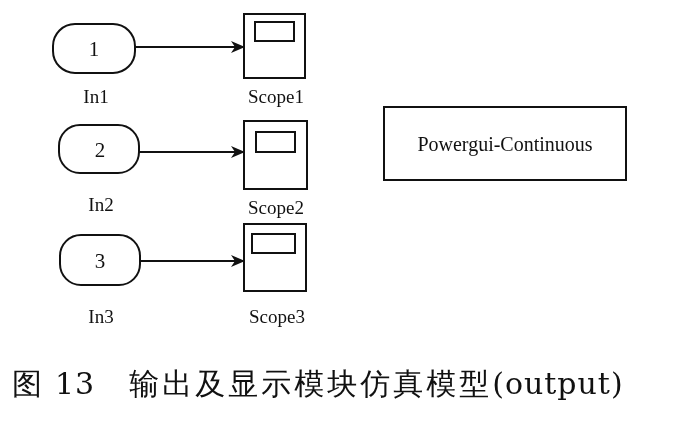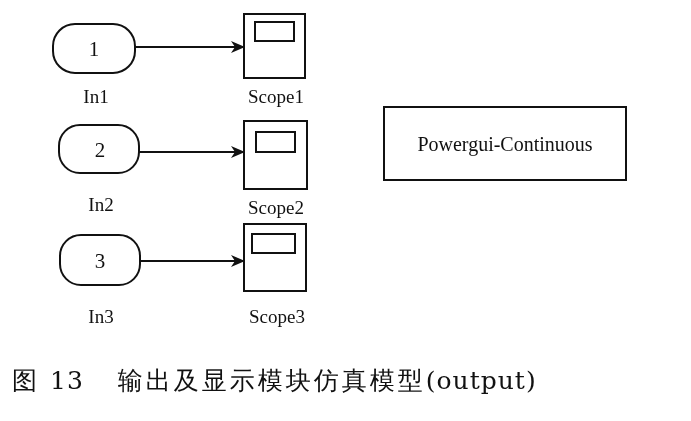--- a/index.html
+++ b/index.html
@@ -2,21 +2,21 @@
 <html><head>
 <meta charset="utf-8">
 <style>
   html, body { margin: 0; padding: 0; background: #ffffff; }
   body { width: 691px; height: 421px; position: relative; overflow: hidden;
          font-family: "Liberation Serif", serif; color: #111; }
   #diagram { position: absolute; left: 0; top: 0; width: 691px; height: 421px; }
   .blk-label { font-family: "Liberation Serif", serif; font-size: 19px; fill: #111; }
   .port-num { font-family: "Liberation Serif", serif; font-size: 21px; fill: #111; }
   .pg-text { font-family: "Liberation Serif", serif; font-size: 20px; fill: #111; }
-  .caption { position: absolute; left: 12px; top: 364px; font-size: 25px;
+  .caption { position: absolute; left: 12px; top: 364px; font-size: 30px;
              font-family: "DejaVu Serif", serif; letter-spacing: 3px; color: #111; white-space: nowrap; }
   .caption .num { margin-left: 10px; margin-right: 34px; letter-spacing: 1px; }
   .caption .en { letter-spacing: 1px; }
 </style>
 </head>
 <body>
 
 <svg id="diagram" viewBox="0 0 691 421" xmlns="http://www.w3.org/2000/svg">
   <defs>
     <marker id="arrowhead" markerWidth="14" markerHeight="12" refX="13" refY="6" orient="auto" markerUnits="userSpaceOnUse">

